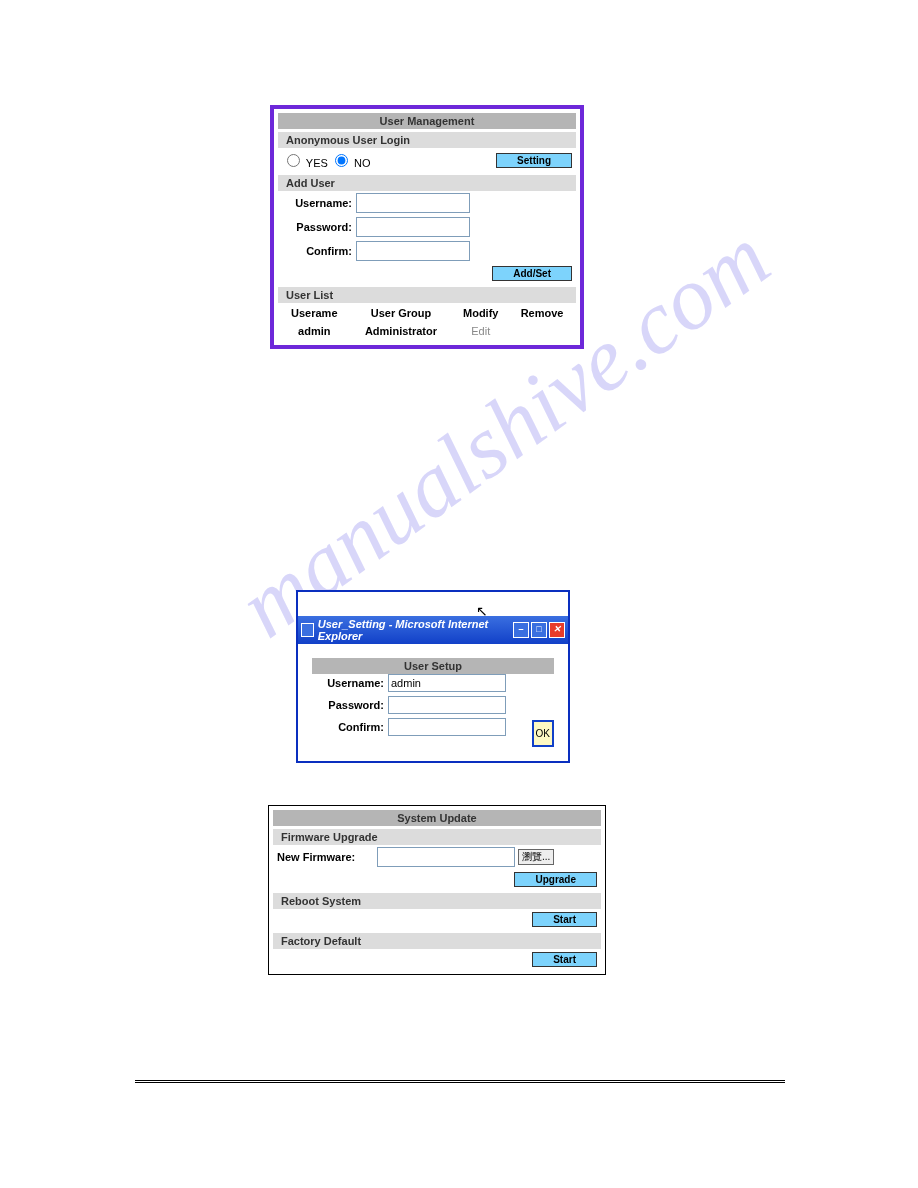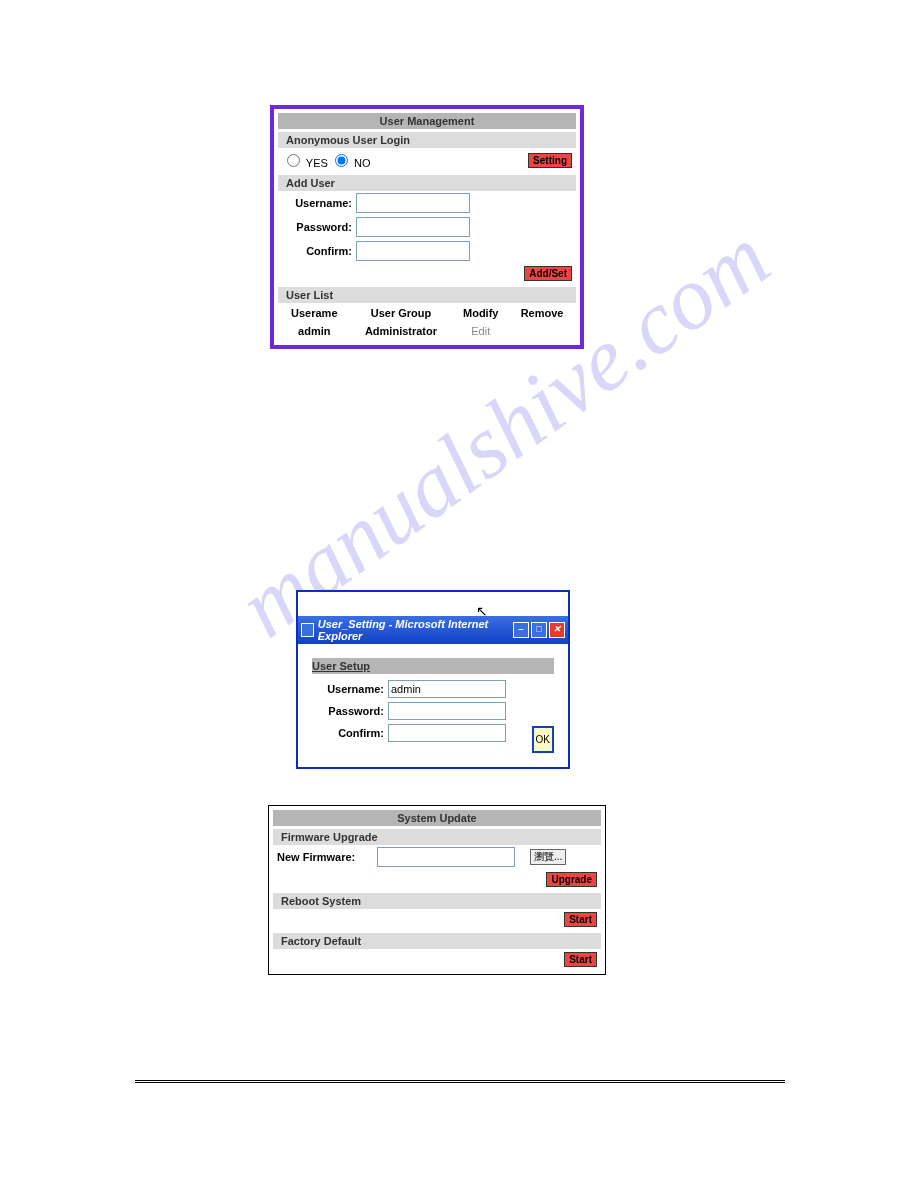--- a/index.html
+++ b/index.html
@@ -68,24 +68,24 @@
   }
   .radio-row {
     display: flex;
     align-items: center;
     justify-content: flex-end;
     gap: 2px;
     padding: 3px 4px;
   }
   .btn {
     border: 1px solid #333;
-    background: #ef4444;
+    background: #7dd3fc;
     font-weight: bold;
     font-size: 10px;
-    padding: 1px 4px;
+    padding: 1px 20px;
     cursor: pointer;
   }
   .user-table {
     width: 100%;
     font-size: 11px;
   }
   .user-table th {
     font-weight: bold;
     text-align: center;
     padding: 2px 4px;
@@ -121,22 +121,22 @@
     width: 14px; height: 14px;
     background: #3a6fe0;
     border: 1px solid #fff;
     font-size: 9px; line-height: 12px;
     text-align: center; color: #fff;
   }
   .ie-close { background: #e83c2a; }
   .dialog2-body { padding: 14px 14px 14px 14px; }
   .usersetup-bar {
     background: #b5b5b5; color: #333;
-    font-weight: bold; 
-    padding: 2px 0; margin-bottom: 6px; text-decoration: underline;
+    font-weight: bold; text-align: center;
+    padding: 2px 0; 
   }
   .d2-row {
     display: flex; align-items: center;
     margin-bottom: 4px;
   }
   .d2-label {
     width: 72px; text-align: right;
     font-weight: bold; padding-right: 4px;
   }
   .d2-input {
@@ -164,21 +164,21 @@
   }
   .p3-label {
     font-weight: bold; width: 100px;
   }
   .p3-input {
     border: 1px solid #7f9db9;
     height: 16px; width: 132px; background: #fff;
   }
   .browse-btn {
     border: 1px solid #666; background: #eee;
-    font-size: 10px; padding: 0 3px; margin-left: 15px;
+    font-size: 10px; padding: 0 3px; margin-left: 3px;
   }
   .btn-row-right {
     text-align: right; padding: 3px 4px;
   }
   .cursor-arrow {
     position: absolute;
     top: 603px; left: 476px;
     font-size: 14px; color: #000;
     z-index: 3;
   }

